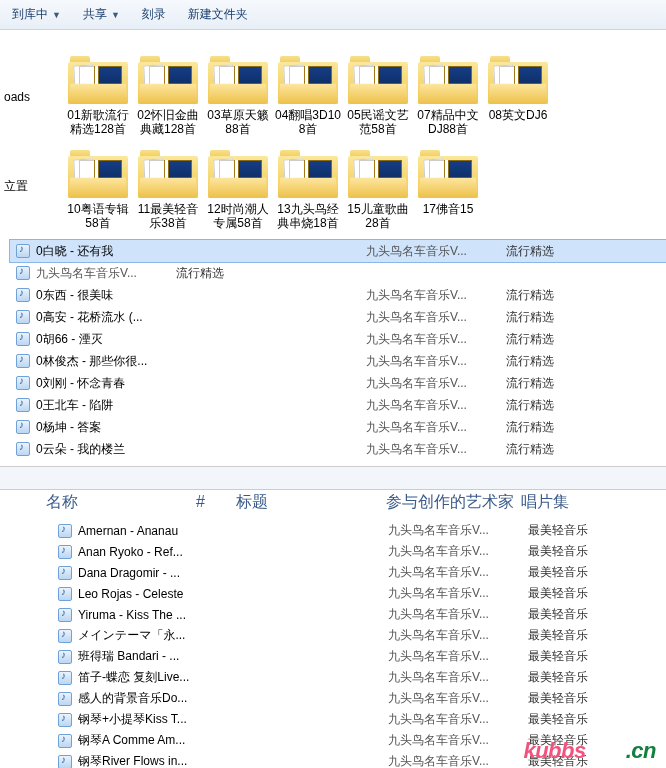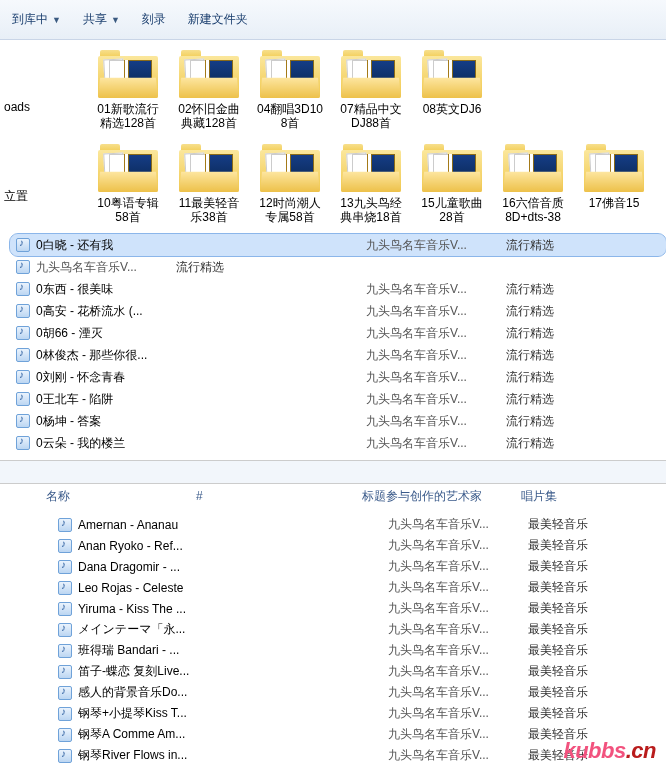--- a/index.html
+++ b/index.html
@@ -1,63 +1,63 @@
 <!DOCTYPE html>
 <html><head>
 <meta charset="utf-8">
 <style>
 * { margin: 0; padding: 0; box-sizing: border-box; font-family: "Microsoft YaHei", "SimSun", Arial, sans-serif; }
 body { background: #fff; font-size: 12px; color: #000; width: 666px; height: 768px; overflow: hidden; position: relative; }
 
 
-.toolbar { height: 40px; background: linear-gradient(#f6f9fd,#e8eff7); border-bottom: 1px solid #c9d5e7; display: flex; align-items: center; padding-left: 4px; gap: 6px; }
+.toolbar { height: 30px; background: linear-gradient(#f6f9fd,#e8eff7); border-bottom: 1px solid #c9d5e7; display: flex; align-items: center; padding-left: 4px; gap: 6px; }
 .tb-btn { display: flex; align-items: center; gap: 4px; padding: 2px 8px; color: #1a3e6e; cursor: default; }
 .tb-btn .arrow { font-size: 9px; color: #3a5a80; }
 
 
-.folders { background: #fff; padding: 10px 4px 6px 4px; position: relative; }
-.frow { display: flex; flex-wrap: nowrap; gap: 13px; margin-left: 90px; overflow: hidden; }
+.folders { background: #fff; padding: 26px 4px 6px 4px; position: relative; }
+.frow { display: flex; flex-wrap: nowrap; gap: 2px; margin-left: 60px; overflow: hidden; }
 .frow + .frow { margin-top: 14px; }
 .folder { width: 68px; display: flex; flex-direction: column; align-items: center; text-align: center; }
 .ficon { width: 60px; height: 48px; position: relative; margin-bottom: 4px; }
 .ficon .back { position: absolute; inset: 0; border-radius: 3px 3px 0 0; }
 .ficon .back::before { content:""; position:absolute; top:0; left:2px; width:20px; height:7px; background: linear-gradient(#f7df8d,#f3cf5a); border-radius: 2px 2px 0 0; }
 .ficon .back::after { content:""; position:absolute; top:6px; left:0; right:0; bottom:0; background: linear-gradient(#fbe79c,#f0c74b); border-radius: 2px; }
 .ficon .paper { position:absolute; top:9px; left:6px; width:20px; height:30px; background:#fff; border:1px solid #ccc; transform:rotate(-3deg); }
 .ficon .paper2 { position:absolute; top:10px; left:11px; width:18px; height:28px; background:#fff; border:1px solid #ccc; }
 .ficon .thumb { position:absolute; top:10px; right:6px; width:24px; height:32px; background: linear-gradient(180deg,#153d86 0%,#0e2f66 60%,#a47a18 60%,#a47a18 100%); border:1px solid #8a6b18; box-shadow: -3px 0 0 #fff, -4px 0 0 #a47a18; }
 .ficon .front { position:absolute; left:0; right:0; bottom:0; height:22px; background: linear-gradient(#fde6a0,#edc14a); border-radius: 0 0 2px 2px; transform: perspective(40px) rotateX(8deg); transform-origin: bottom; }
 .flabel { font-size: 12px; line-height: 14px; color: #000; width: 68px; word-break: break-all; }
 .side-label { position:absolute; left:4px; font-size:12px; color:#000; }
 .sl1 { top: 60px; } .sl2 { top: 148px; }
 
 
 .mlist { padding: 4px 0 0 10px; }
-.mrow { display:flex; align-items:center; height:22px; padding-left:6px;border-radius:8px; }
+.mrow { display:flex; align-items:center; height:22px; padding-left:6px; }
 .mrow.sel { background:#cfe3fb; outline:1px solid #8bb6ea; }
 .micon { width:14px; height:14px; border:1px solid #6fa2d9; background: linear-gradient(#eaf3fd,#bcd6f2); border-radius:2px; margin-right:6px; position:relative; }
 .micon::after { content:"♪"; position:absolute; top:-2px; left:2px; font-size:10px; color:#2b5d9e; }
 .mname { flex:0 0 330px; color:#000; white-space:nowrap; overflow:hidden; text-overflow:ellipsis; }
 .mcol2 { flex:0 0 140px; color:#555; white-space:nowrap; overflow:hidden; text-overflow:ellipsis; }
 .mcol3 { color:#333; }
 
 
 .tb2 { height:24px; border-top:1px solid #ccc; border-bottom:1px solid #ccc; background:#f2f6fb; margin-top:6px; display:flex; align-items:center; padding-left:50px; gap:40px; color:#777; font-size:11px; }
 
 
-.colhdr { display:flex; align-items:center; height:24px; padding-left:46px; color:#3a5a8a; font-size:12px; background:#fff; border-bottom:0; }
-.ch-name { flex:0 0 150px; } .ch-num { flex:0 0 40px; } .ch-title { flex:0 0 150px;text-align:right; } .ch-artist { flex:0 0 135px; } .ch-album { }
+.colhdr { display:flex; align-items:center; height:24px; padding-left:46px; color:#3a5a8a; font-size:16px; background:#fff; border-bottom:0; }
+.ch-name { flex:0 0 150px; } .ch-num { flex:0 0 40px; } .ch-title { flex:0 0 150px; } .ch-artist { flex:0 0 135px; } .ch-album { }
 
 
 .mlist2 { padding: 6px 0 0 52px; }
 .mlist2 .mrow { height:21px; }
 .mlist2 .mname { flex:0 0 310px; }
 
 .watermark { position:absolute; bottom:4px; right:10px; font-family: Arial,sans-serif; font-size:22px; font-weight:700; color:#f2527e; font-style:italic; letter-spacing:-0.5px; }
-.watermark .b { color:#b91c1c; }
+.watermark .b { color:#15803d;margin-left:40px; }
 </style>
 </head>
 <body>
 
 <div class="toolbar">
   <div class="tb-btn">
       <span>到库中</span>
       <span class="arrow">▼</span>
     </div>
   <div class="tb-btn">
@@ -97,30 +97,50 @@
         <div class="flabel">02怀旧金曲典藏128首</div>
       </div>
       <div class="folder">
         <div class="ficon">
           <div class="back"></div>
           <div class="paper"></div>
           <div class="paper2"></div>
           <div class="thumb"></div>
           <div class="front"></div>
         </div>
+        <div class="flabel">03草原天籁88首</div>
+      </div>
+      <div class="folder">
+        <div class="ficon">
+          <div class="back"></div>
+          <div class="paper"></div>
+          <div class="paper2"></div>
+          <div class="thumb"></div>
+          <div class="front"></div>
+        </div>
         <div class="flabel">04翻唱3D108首</div>
       </div>
       <div class="folder">
         <div class="ficon">
           <div class="back"></div>
           <div class="paper"></div>
           <div class="paper2"></div>
           <div class="thumb"></div>
           <div class="front"></div>
         </div>
+        <div class="flabel">05民谣文艺范58首</div>
+      </div>
+      <div class="folder">
+        <div class="ficon">
+          <div class="back"></div>
+          <div class="paper"></div>
+          <div class="paper2"></div>
+          <div class="thumb"></div>
+          <div class="front"></div>
+        </div>
         <div class="flabel">07精品中文DJ88首</div>
       </div>
       <div class="folder">
         <div class="ficon">
           <div class="back"></div>
           <div class="paper"></div>
           <div class="paper2"></div>
           <div class="thumb"></div>
           <div class="front"></div>
         </div>
@@ -170,30 +190,20 @@
       </div>
       <div class="folder">
         <div class="ficon">
           <div class="back"></div>
           <div class="paper"></div>
           <div class="paper2"></div>
           <div class="thumb"></div>
           <div class="front"></div>
         </div>
         <div class="flabel">15儿童歌曲28首</div>
-      </div>
-      <div class="folder">
-        <div class="ficon">
-          <div class="back"></div>
-          <div class="paper"></div>
-          <div class="paper2"></div>
-          <div class="thumb"></div>
-          <div class="front"></div>
-        </div>
-        <div class="flabel">16六倍音质8D+dts-38</div>
       </div>
       <div class="folder">
         <div class="ficon">
           <div class="back"></div>
           <div class="paper"></div>
           <div class="paper2"></div>
           <div class="thumb"></div>
           <div class="front"></div>
         </div>
         <div class="flabel">17佛音15</div>

